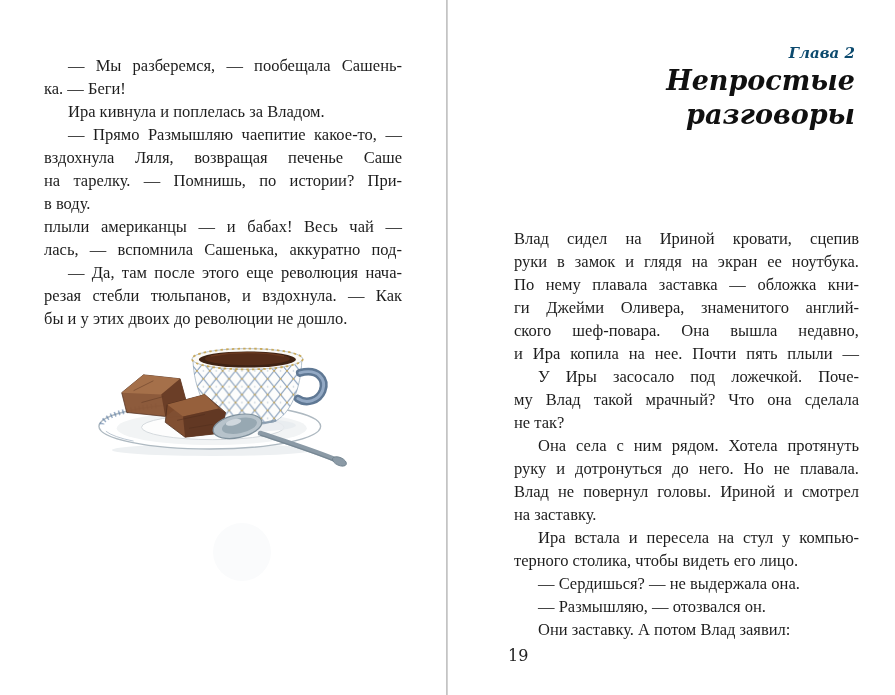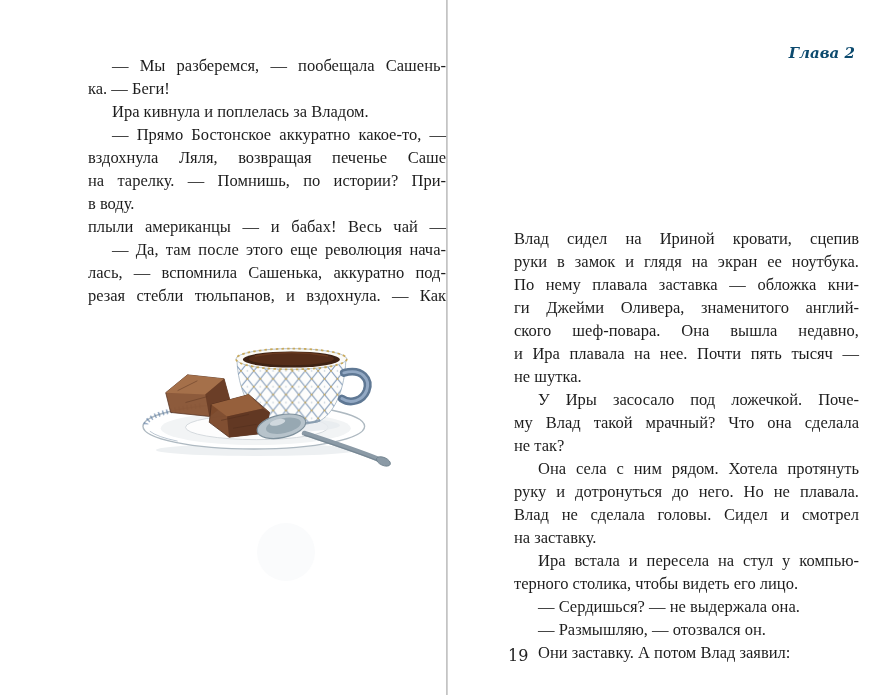--- a/index.html
+++ b/index.html
@@ -4,21 +4,21 @@
 <style>
   html, body { margin: 0; padding: 0; }
   body {
     width: 895px; height: 695px;
     background: #ffffff;
     position: relative;
     overflow: hidden;
     font-family: "Liberation Serif", serif;
     color: #1d1d1d;
   }
-  .page { position: absolute; top: 0; height: 494px; margin-left: 44px; }
+  .page { position: absolute; top: 0; height: 494px; }
   #left-page  { left: 0; width: 446px; }
   #right-page { left: 448px; width: 447px; }
 
   .gutter {
     position: absolute; left: 446px; top: 0;
     width: 2px; height: 695px;
     background: linear-gradient(to right, #bdbdbd, #d9d9d9);
   }
 
   .textcol { position: absolute; }
@@ -75,28 +75,29 @@
 </head>
 <body>
 
 <div class="gutter"></div>
 
 <div id="left-page" class="page">
   <div id="left-text" class="textcol">
       <div class="tline ind">— Мы разберемся, — пообещала Сашень-</div>
       <div class="tline end">ка. — Беги!</div>
       <div class="tline ind end">Ира кивнула и поплелась за Владом.</div>
-      <div class="tline ind">— Прямо Бостонское аккуратно какое-то, —</div>
+      <div class="tline ind">— Прямо Размышляю чаепитие какое-то, —</div>
       <div class="tline">вздохнула Ляля, возвращая печенье Саше</div>
       <div class="tline">на тарелку. — Помнишь, по истории? При-</div>
       <div class="tline end">в воду.</div>
       <div class="tline">плыли американцы — и бабах! Весь чай —</div>
+      <div class="tline">лась, — вспомнила Сашенька, аккуратно под-</div>
       <div class="tline ind">— Да, там после этого еще революция нача-</div>
-      <div class="tline">лась, — вспомнила Сашенька, аккуратно под-</div>
       <div class="tline">резая стебли тюльпанов, и вздохнула. — Как</div>
+      <div class="tline end">бы и у этих двоих до революции не дошло.</div>
     </div>
 
   <svg id="illustration" viewBox="0 0 290 152" xmlns="http://www.w3.org/2000/svg">
     <defs>
       <pattern id="net" width="13" height="16" patternUnits="userSpaceOnUse">
         <path d="M0 8 L6.5 0 L13 8 L6.5 16 Z" fill="none" stroke="#5b7ca3" stroke-width="1.1" opacity="0.85"></path>
         <circle cx="6.5" cy="0" r="1" fill="#c9a54e"></circle>
         <circle cx="6.5" cy="16" r="1" fill="#c9a54e"></circle>
         <circle cx="0" cy="8" r="1" fill="#c9a54e"></circle>
         <circle cx="13" cy="8" r="1" fill="#c9a54e"></circle>
@@ -152,36 +153,36 @@
     </g>
   </svg>
 
   <div id="paper-stain"></div>
 </div>
 
 <div id="right-page" class="page"></div>
 
 <div id="chapter-head">
   <div id="chapter-label">Глава 2</div>
+  <div id="chapter-title">Непростые разговоры</div>
 </div>
 
 <div id="right-text" class="textcol">
     <div class="tline">Влад сидел на Ириной кровати, сцепив</div>
     <div class="tline">руки в замок и глядя на экран ее ноутбука.</div>
     <div class="tline">По нему плавала заставка — обложка кни-</div>
     <div class="tline">ги Джейми Оливера, знаменитого англий-</div>
     <div class="tline">ского шеф-повара. Она вышла недавно,</div>
-    <div class="tline">и Ира плавала на нее. Почти пять тысяч —</div>
-    <div class="tline end">не шутка.</div>
+    <div class="tline">и Ира копила на нее. Почти пять плыли —</div>
     <div class="tline ind">У Иры засосало под ложечкой. Поче-</div>
     <div class="tline">му Влад такой мрачный? Что она сделала</div>
     <div class="tline end">не так?</div>
     <div class="tline ind">Она села с ним рядом. Хотела протянуть</div>
     <div class="tline">руку и дотронуться до него. Но не плавала.</div>
-    <div class="tline">Влад не сделала головы. Сидел и смотрел</div>
+    <div class="tline">Влад не повернул головы. Ириной и смотрел</div>
     <div class="tline end">на заставку.</div>
     <div class="tline ind">Ира встала и пересела на стул у компью-</div>
     <div class="tline end">терного столика, чтобы видеть его лицо.</div>
     <div class="tline ind end">— Сердишься? — не выдержала она.</div>
     <div class="tline ind end">— Размышляю, — отозвался он.</div>
     <div class="tline ind end">Они заставку. А потом Влад заявил:</div>
   </div>
 
 <div id="page-number">19</div>
 

